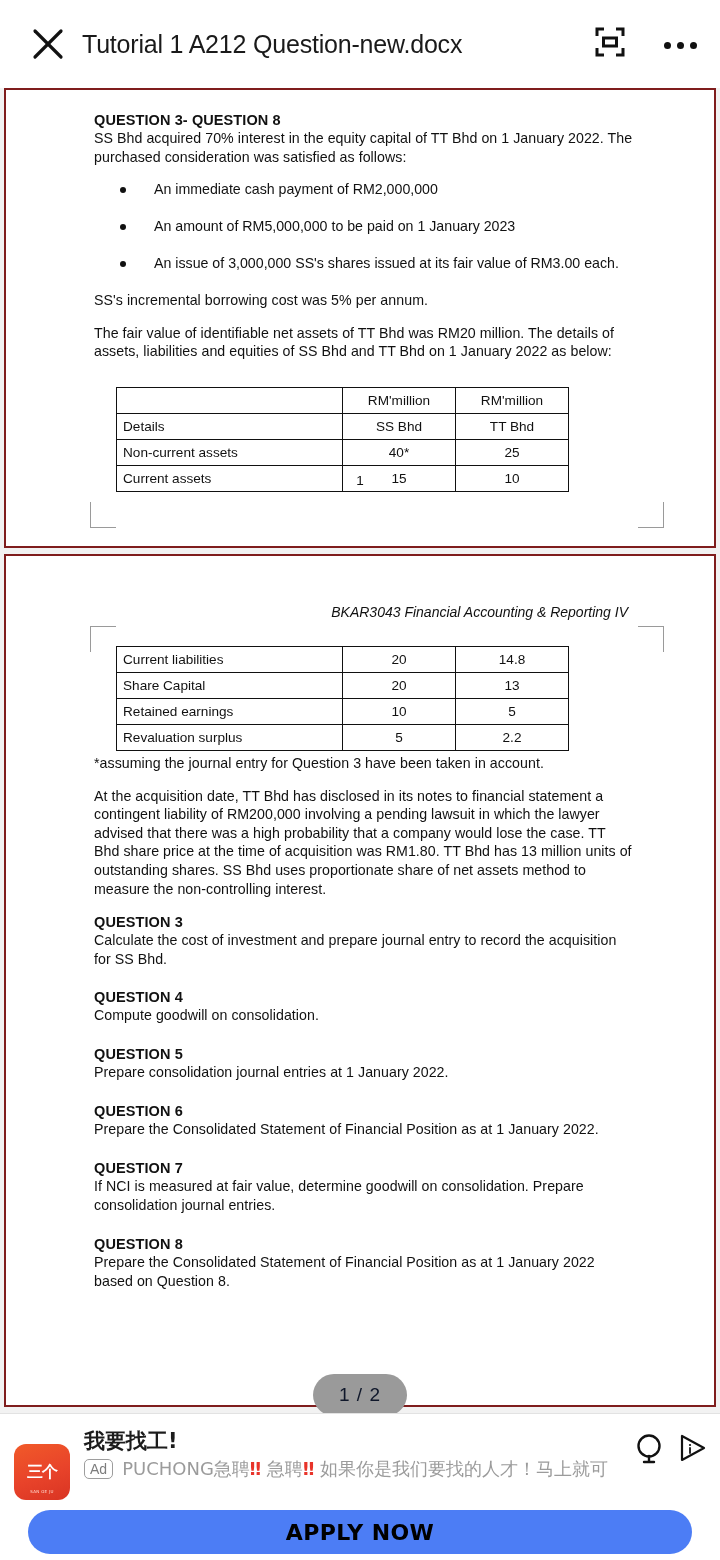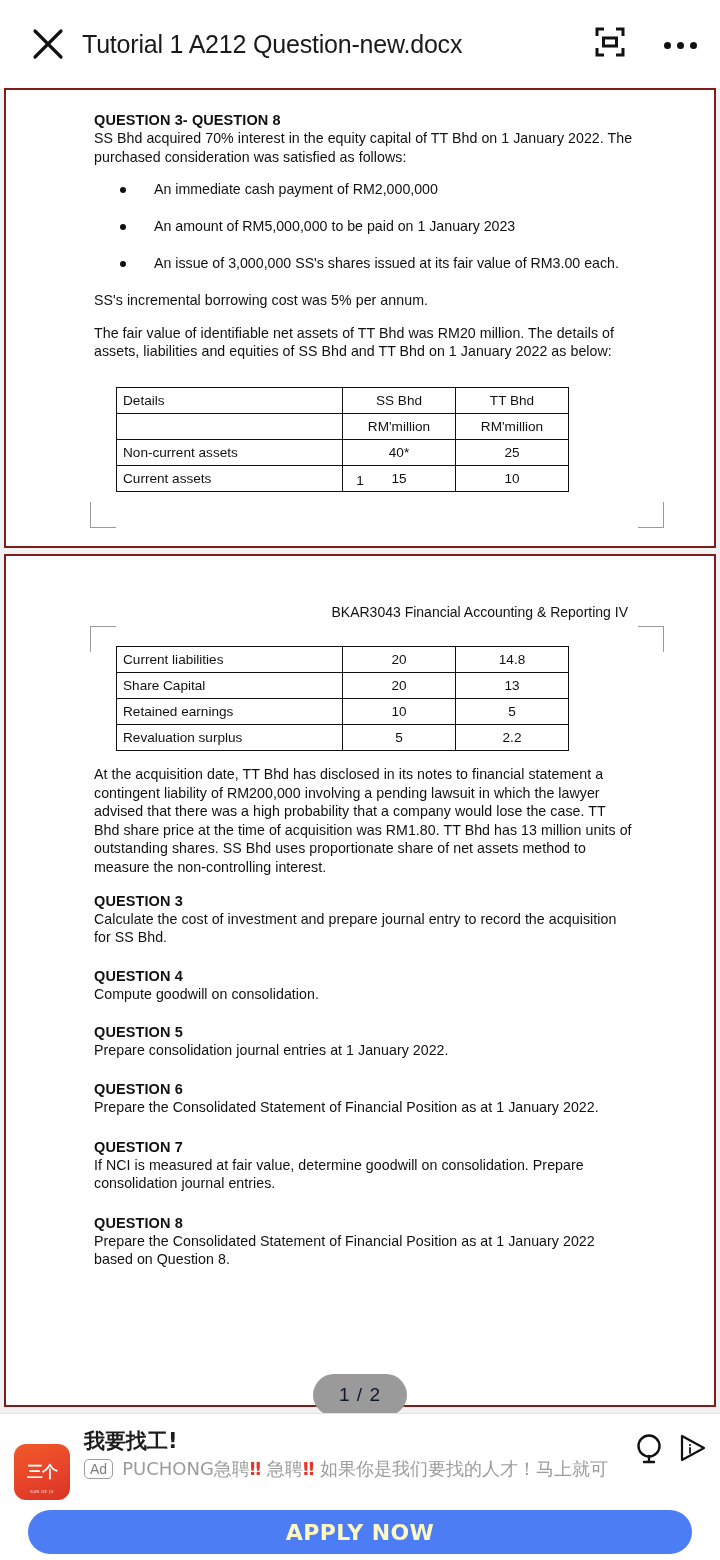--- a/index.html
+++ b/index.html
@@ -142,20 +142,21 @@
     position: absolute;
     width: 100%;
     text-align: center;
     font-size: 13.5px;
     color: #111;
   }
   .runhead {
     position: absolute;
     right: 86px;
     font-size: 14px;
+    font-style: italic;
     color: #111;
     white-space: nowrap;
   }
 
   .qblock { margin-top: 0; }
 
   
   .page-pill {
     position: absolute;
     left: 50%;
@@ -261,21 +262,21 @@
     gap: 14px;
   }
   .apply-btn {
     position: absolute;
     left: 28px;
     top: 96px;
     width: 664px;
     height: 44px;
     background: #4c7df5;
     border-radius: 22px;
-    color: #fef9c3;
+    color: #000000;
     font-size: 22px;
     font-weight: bold;
     letter-spacing: 0.4px;
     display: flex;
     align-items: center;
     justify-content: center;
     cursor: pointer;
     font-family: "DejaVu Sans", sans-serif;
   }
 </style>
@@ -329,28 +330,28 @@
           <li>An amount of RM5,000,000 to be paid on 1 January 2023</li>
           <li>An issue of 3,000,000 SS's shares issued at its fair value of RM3.00 each.</li>
         </ul>
 
         <p class="body" style="margin-top:9px;">SS's incremental borrowing cost was 5% per annum.</p>
         <p class="body" style="margin-top:14px;">The fair value of identifiable net assets of TT Bhd was RM20 million.  The details of assets, liabilities and equities of SS Bhd and TT Bhd on 1 January 2022 as below:</p>
 
         <table class="fin" style="margin-top:26px; margin-left:22px;">
           <tbody>
               <tr>
+            <td class="lbl"></td>
+            <td class="num">RM'million</td>
+            <td class="num">RM'million</td>
+          </tr>
+          <tr>
             <td class="lbl">Details</td>
             <td class="num">SS Bhd</td>
             <td class="num">TT Bhd</td>
-          </tr>
-          <tr>
-            <td class="lbl"></td>
-            <td class="num">RM'million</td>
-            <td class="num">RM'million</td>
           </tr>
           <tr>
             <td class="lbl">Non-current assets</td>
             <td class="num">40*</td>
             <td class="num">25</td>
           </tr>
           <tr>
             <td class="lbl">Current assets</td>
             <td class="num">15</td>
             <td class="num">10</td>
@@ -391,20 +392,21 @@
             <td class="num">5</td>
           </tr>
           <tr>
             <td class="lbl">Revaluation surplus</td>
             <td class="num">5</td>
             <td class="num">2.2</td>
           </tr>
         </tbody>
           </table>
 
+        <p class="body" style="margin-top:3px;">*assuming the journal entry for Question 3 have been taken in account.</p>
 
         <p class="body" style="margin-top:14px;">At the acquisition date, TT Bhd has disclosed in its notes to financial statement a contingent liability of RM200,000 involving a pending lawsuit in which the lawyer advised that there was a high probability that a company would lose the case. TT Bhd share price at the time of acquisition was RM1.80. TT Bhd has 13 million units of outstanding shares. SS Bhd uses proportionate share of net assets method to measure the non-controlling interest.</p>
 
         <div class="qblock" style="margin-top:16px;">
           <h1 class="qhead">QUESTION 3</h1>
           <p class="body">Calculate the cost of investment and prepare journal entry to record the acquisition for SS Bhd.</p>
         </div>
 
         <div class="qblock" style="margin-top:21px;">
           <h1 class="qhead">QUESTION 4</h1>

